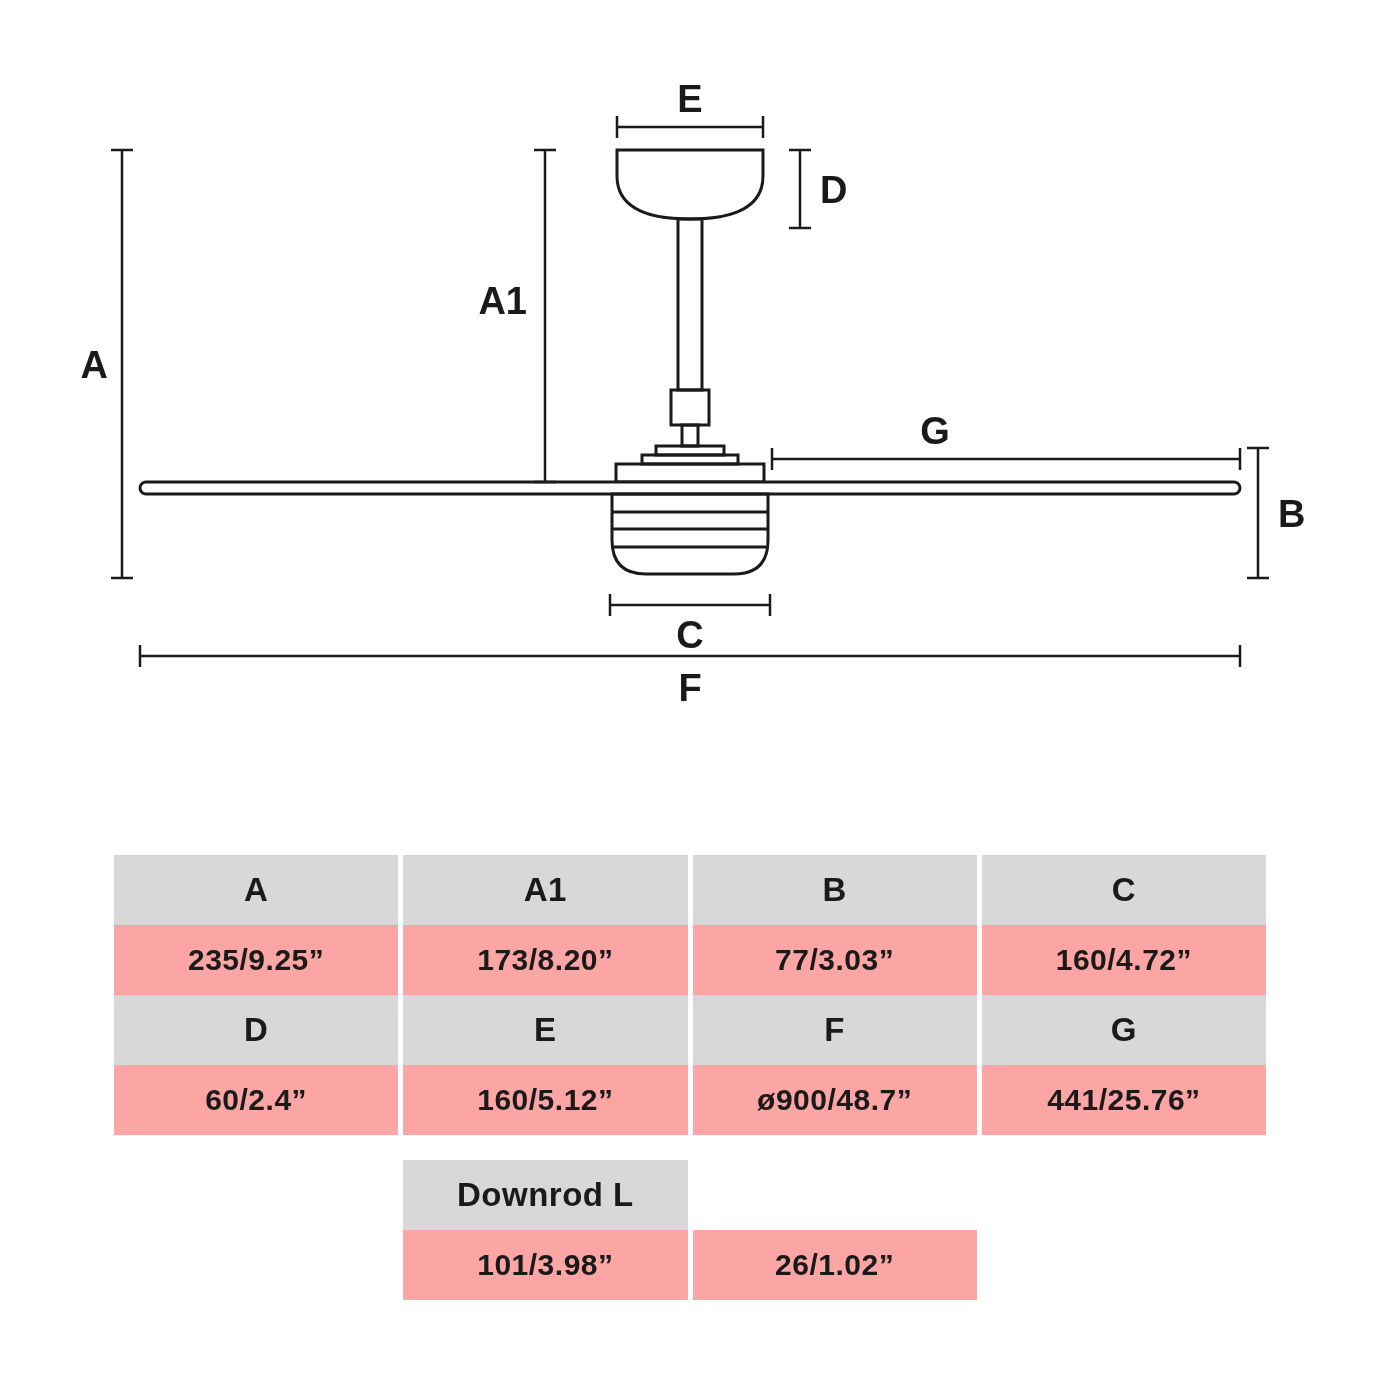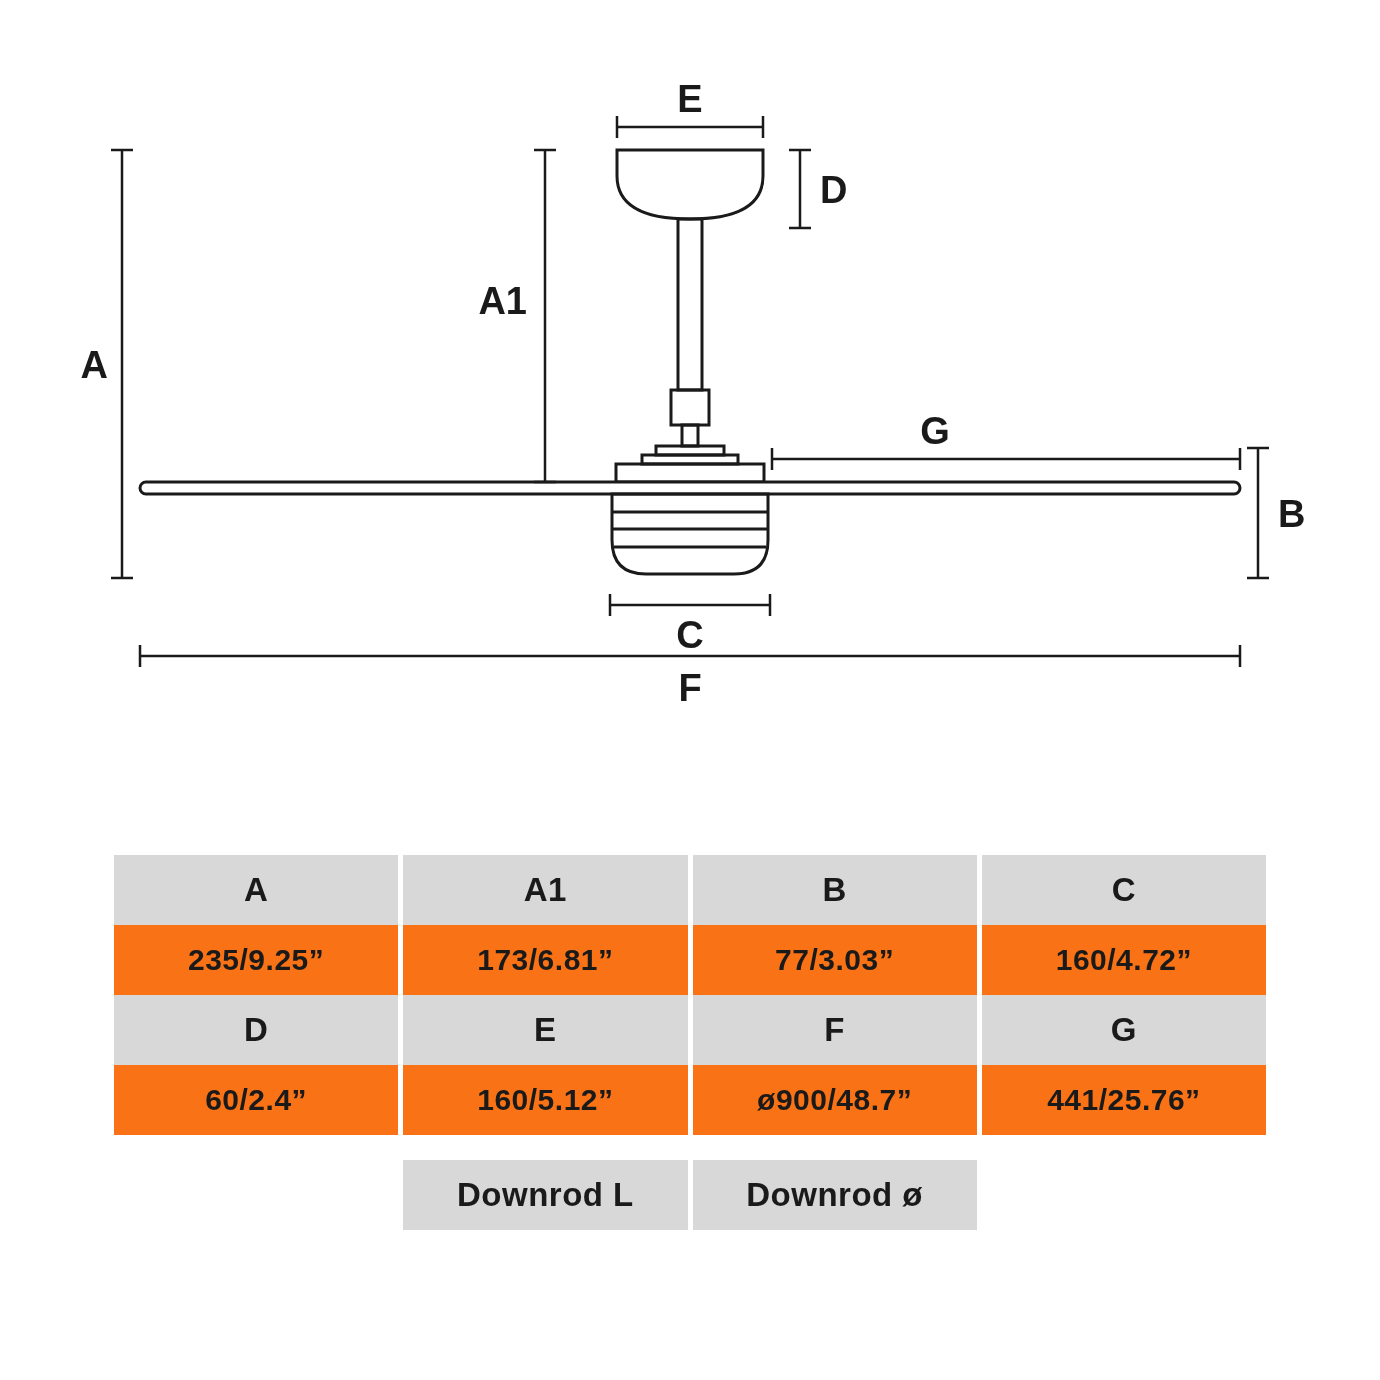--- a/index.html
+++ b/index.html
@@ -44,21 +44,21 @@
     background: #d8d8d8;
     height: 70px;
     display: flex;
     align-items: center;
     justify-content: center;
     font-size: 33px;
     font-weight: bold;
     letter-spacing: 0.5px;
   }
   .vcell {
-    background: #f97316;
+    background: #fca5a5;
     height: 70px;
     display: flex;
     align-items: center;
     justify-content: center;
     font-size: 30px;
     font-weight: bold;
     letter-spacing: 0.5px;
   }
   .row3gap { margin-top: 25px; }
   .col2 { grid-column: 2; }
@@ -114,37 +114,40 @@
   <div class="dim-table">
 
     <div class="tgrid">
       <div class="hcell">A</div>
       <div class="hcell">A1</div>
       <div class="hcell">B</div>
       <div class="hcell">C</div>
     </div>
     <div class="tgrid">
       <div class="vcell">235/9.25”</div>
-      <div class="vcell">173/6.81”</div>
+      <div class="vcell">173/8.20”</div>
       <div class="vcell">77/3.03”</div>
       <div class="vcell">160/4.72”</div>
     </div>
 
     <div class="tgrid">
       <div class="hcell">D</div>
       <div class="hcell">E</div>
       <div class="hcell">F</div>
       <div class="hcell">G</div>
     </div>
     <div class="tgrid">
       <div class="vcell">60/2.4”</div>
       <div class="vcell">160/5.12”</div>
       <div class="vcell">ø900/48.7”</div>
       <div class="vcell">441/25.76”</div>
     </div>
 
     <div class="tgrid row3gap">
       <div class="hcell col2">Downrod L</div>
-      <div class="hcell col3">Downrod ø</div>
+    </div>
+    <div class="tgrid">
+      <div class="vcell col2">101/3.98”</div>
+      <div class="vcell col3">26/1.02”</div>
     </div>
 
   </div>
 </div>
 
 </body></html>

